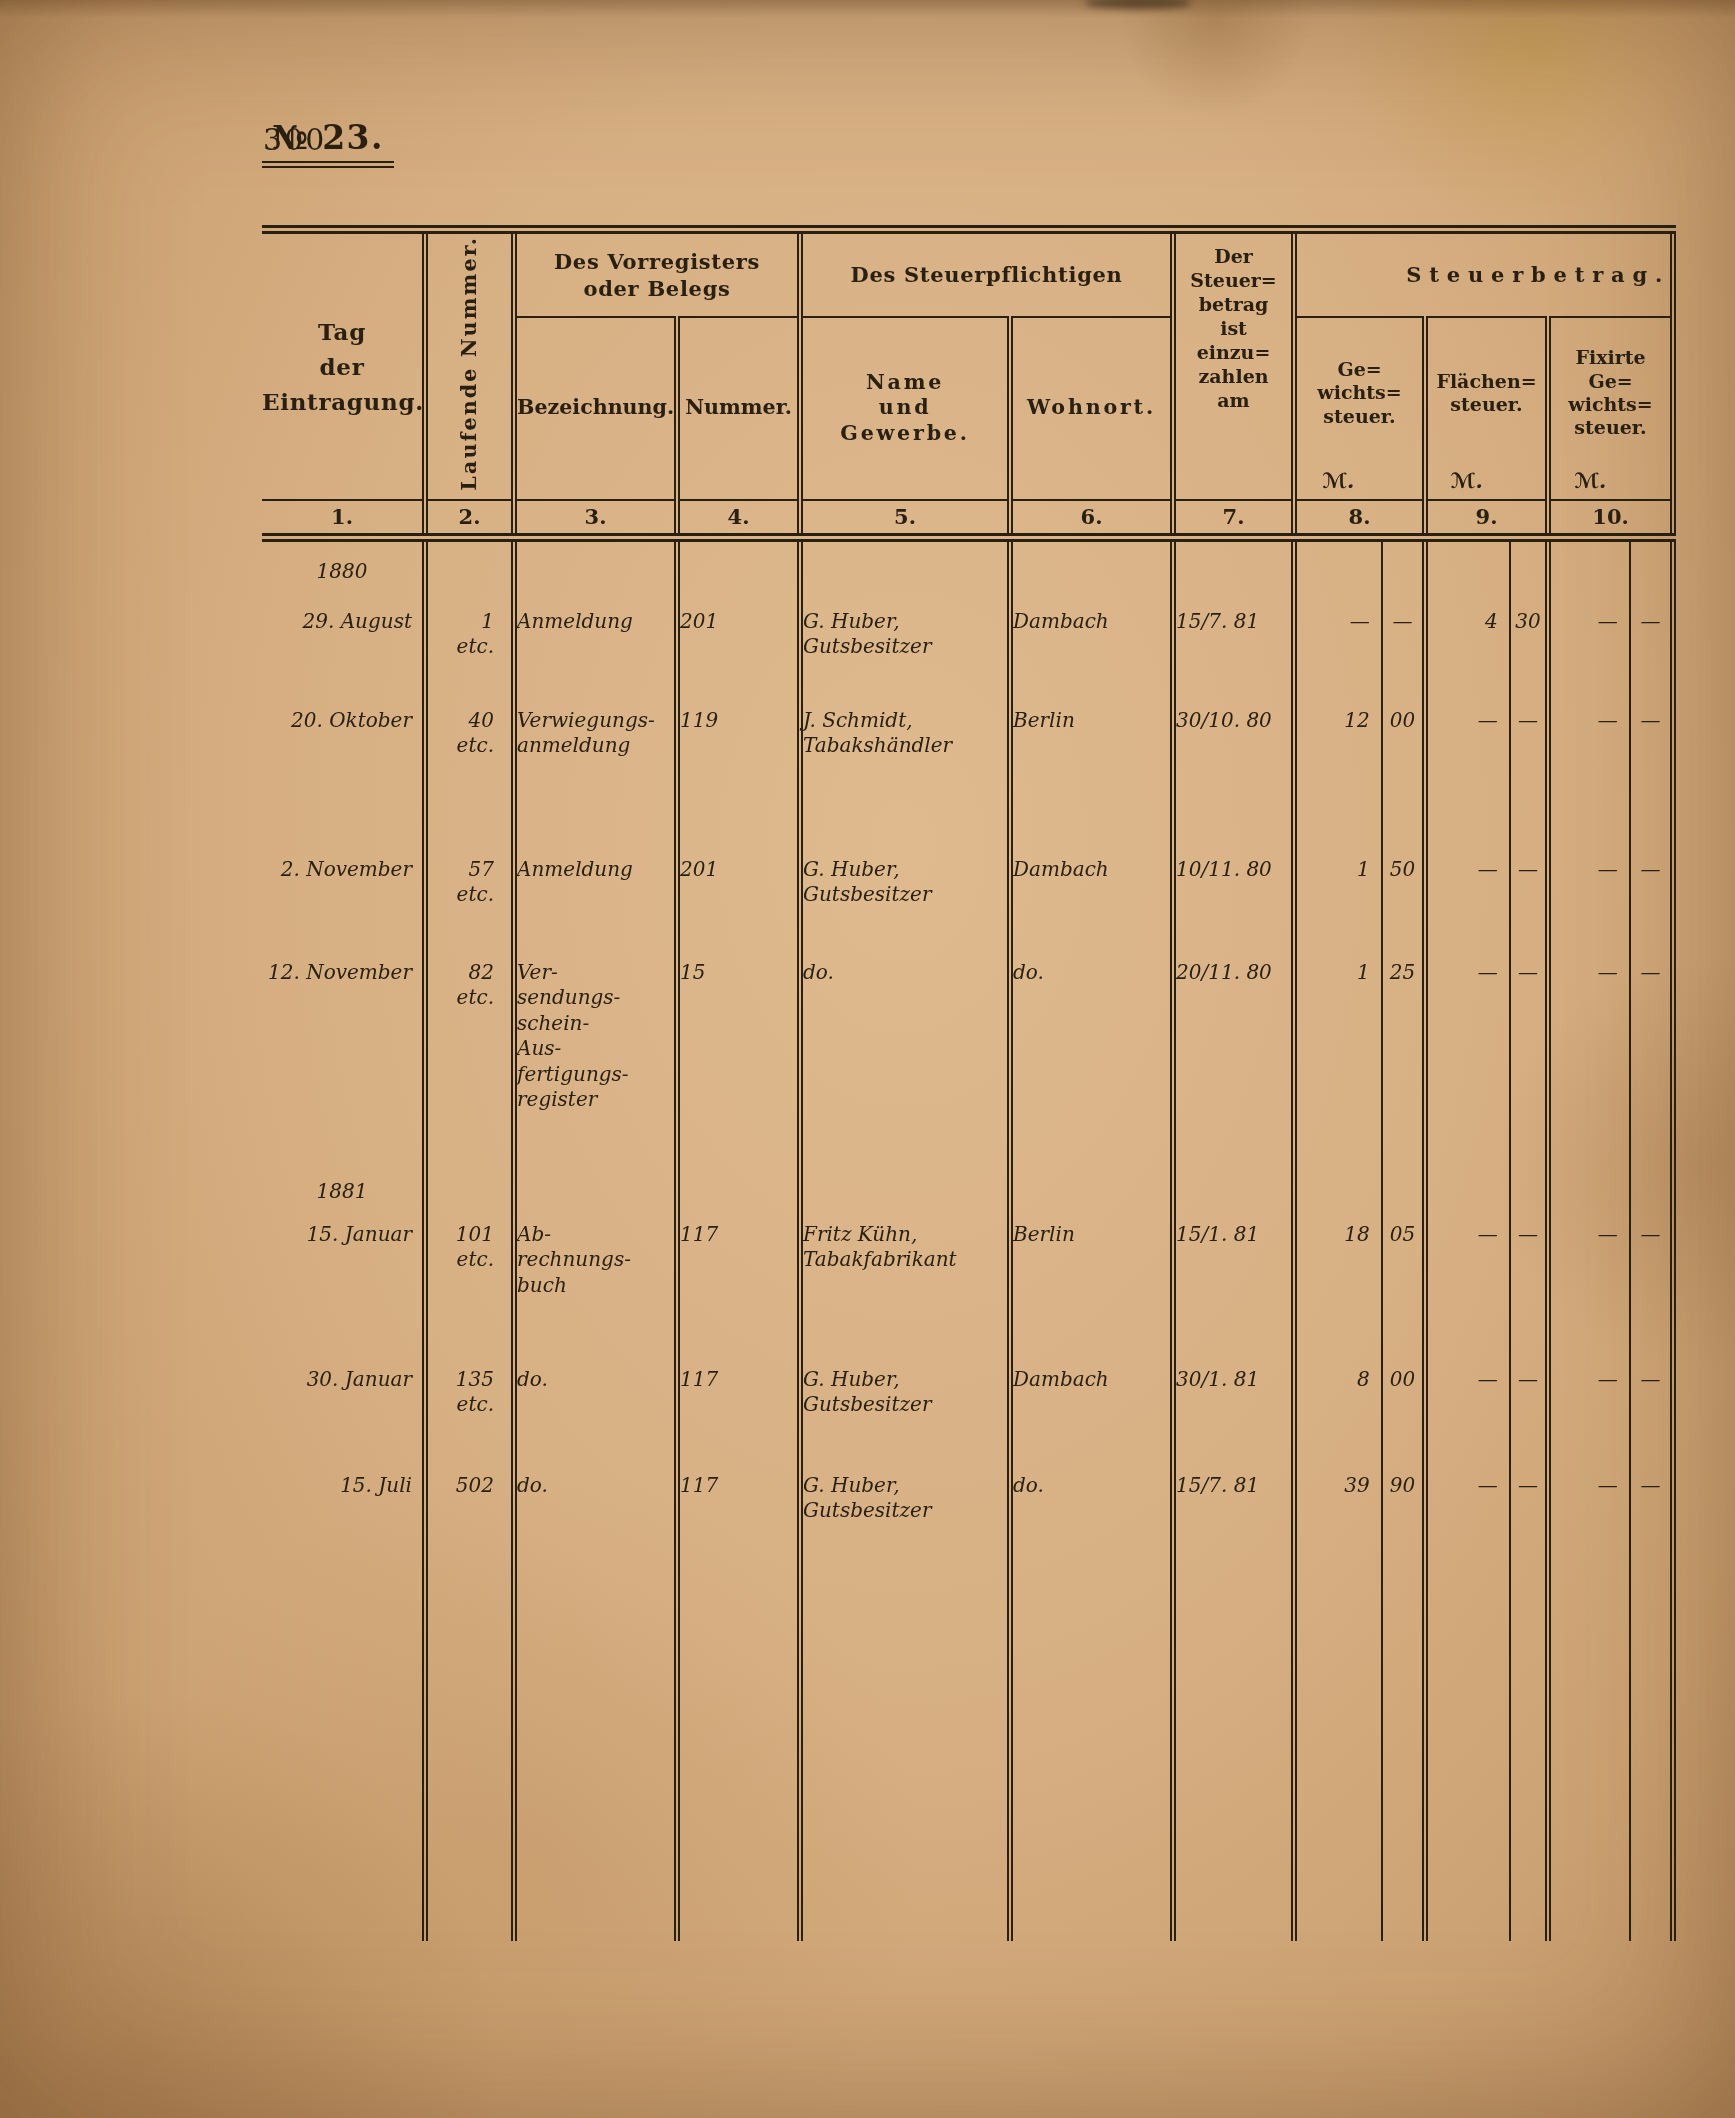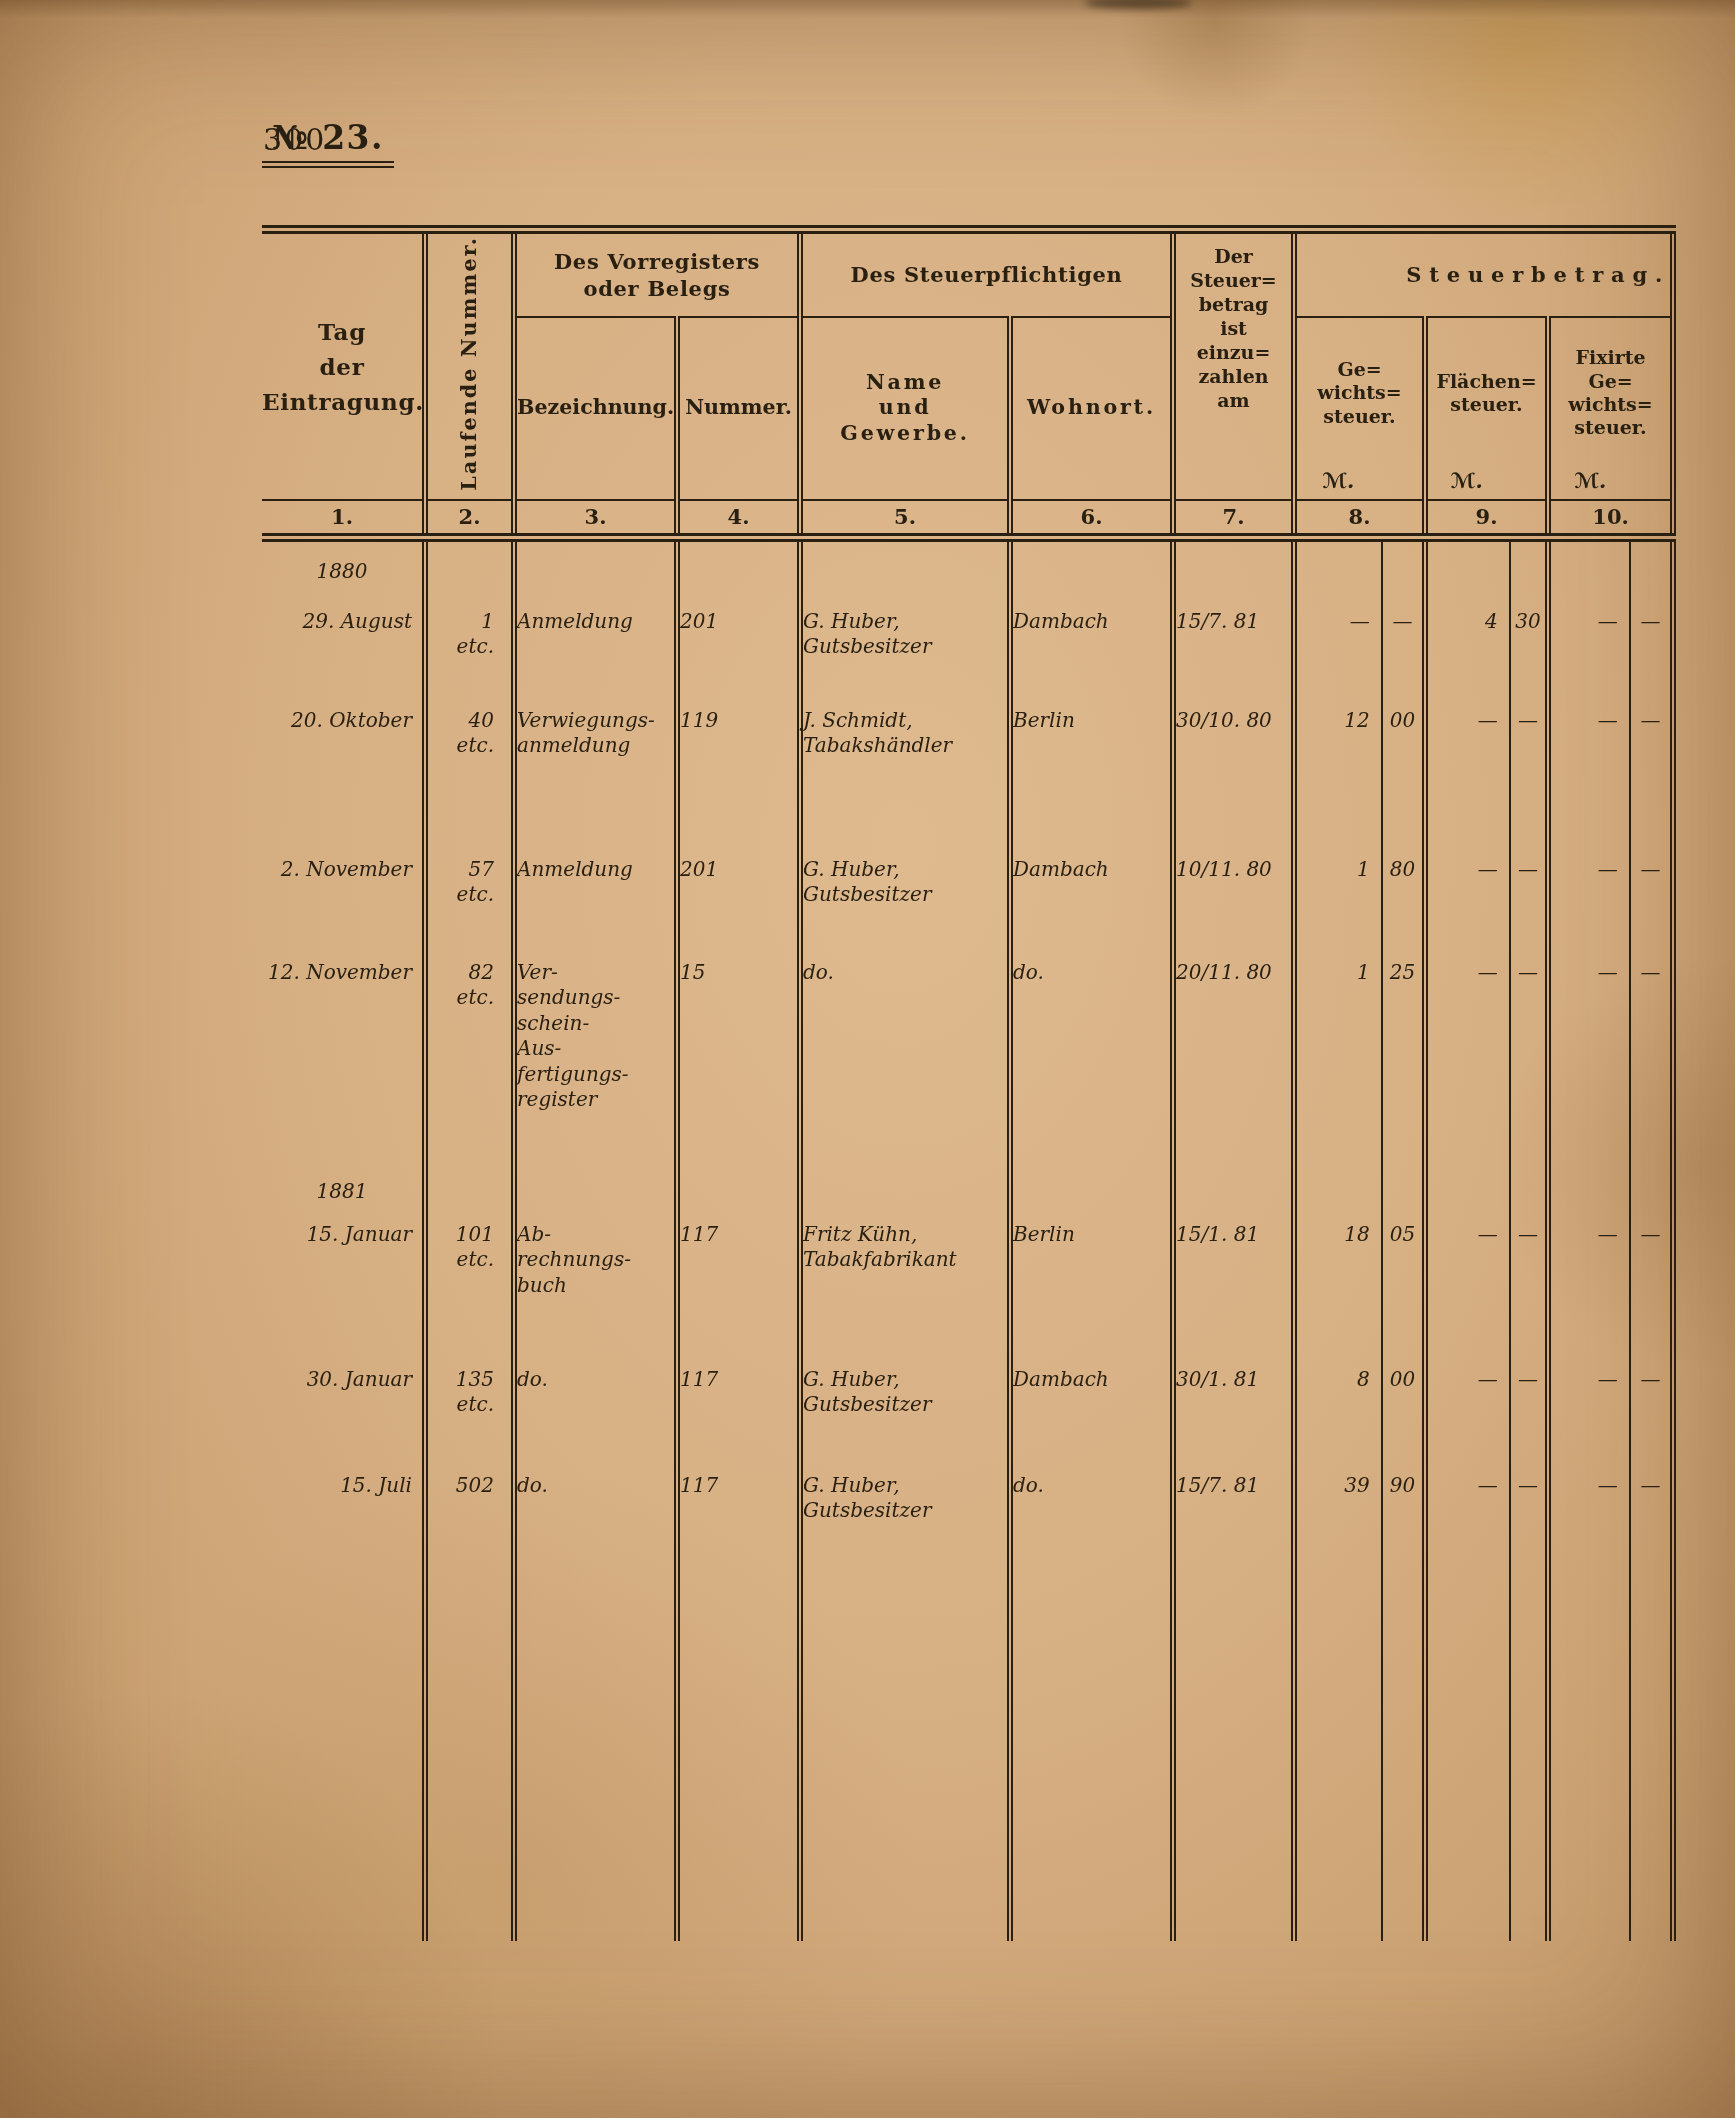--- a/index.html
+++ b/index.html
@@ -233,21 +233,21 @@
           <td class="c1">2. November</td>
           <td class="c2 bl">57
 etc.</td>
           <td class="c3 bl">Anmeldung</td>
           <td class="c4 bl">201</td>
           <td class="c5 bl">G. Huber,
 Gutsbesitzer</td>
           <td class="c6 bl">Dambach</td>
           <td class="c7 bl">10/11. 80</td>
           <td class="cm bl">1</td>
-          <td class="cp tl">80</td>
+          <td class="cp tl">50</td>
           <td class="cm bl">—</td>
           <td class="cp tl">—</td>
           <td class="cm bl">—</td>
           <td class="cp tl br">—</td>
         </tr>
         <tr style="height: 202px;">
           <td class="c1">12. November</td>
           <td class="c2 bl">82
 etc.</td>
           <td class="c3 bl">Ver-

